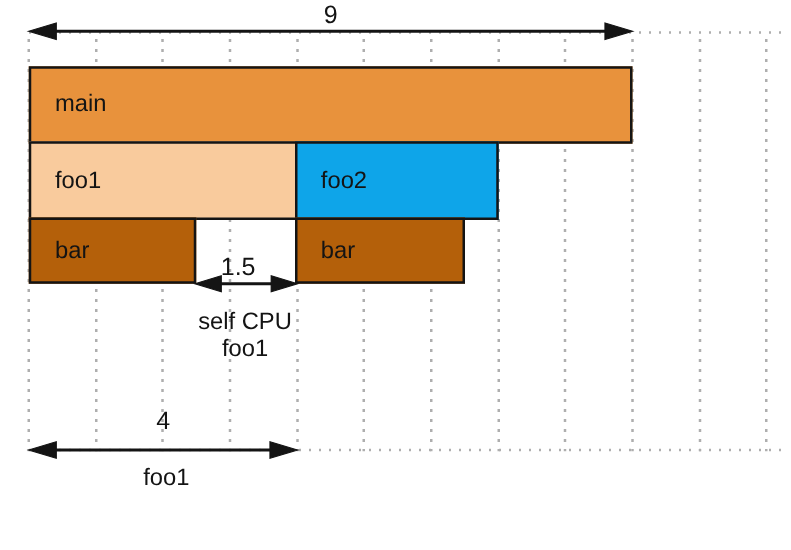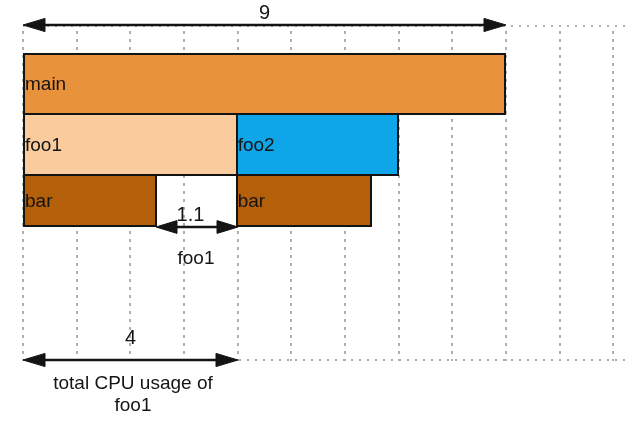--- a/index.html
+++ b/index.html
@@ -13,21 +13,21 @@
     background:repeating-linear-gradient(to bottom,#aeaeae 0 3px,transparent 3px 8px);
   }
   .hline{
     position:absolute;left:23px;width:606px;height:2px;
     background:repeating-linear-gradient(to right,#aeaeae 0 2px,transparent 2px 8px);
   }
   .hline-top{top:25px;}
   .hline-bottom{top:359px;}
   .frame{
     position:absolute;box-sizing:border-box;border:2px solid #141414;
-    display:flex;align-items:center;font-size:19px;
+    display:flex;align-items:center;padding-left:19px;font-size:19px;
   }
   .arrows{position:absolute;left:0;top:0;pointer-events:none;}
   .num{position:absolute;text-align:center;font-size:20px;}
   .caption{position:absolute;text-align:center;font-size:19px;line-height:22px;}
   .num-9{left:23px;width:483px;top:1px;}
   .num-15{left:150px;width:81px;top:203px;}
   .cap-self{left:126px;width:140px;top:247px;}
   .num-4{left:23px;width:215px;top:326px;}
   .cap-total{left:38px;width:190px;top:372px;}
 </style>
@@ -85,26 +85,26 @@
     </g>
     <g stroke="#141414" fill="#141414">
       <line x1="40" y1="360" x2="221" y2="360" stroke-width="2.4"></line>
       <polygon points="23,360 45,353.4 45,366.6"></polygon>
       <polygon points="238,360 216,353.4 216,366.6"></polygon>
     </g>
   </svg>
 
   <div class="num num-9">9</div>
 
-  <div class="num num-15">1.1</div>
+  <div class="num num-15">1.5</div>
 
   <div class="caption cap-self">
+    <div>self CPU</div>
     <div>foo1</div>
   </div>
 
   <div class="num num-4">4</div>
 
   <div class="caption cap-total">
-    <div>total CPU usage of</div>
     <div>foo1</div>
   </div>
 
 </div>
 
 </body></html>

